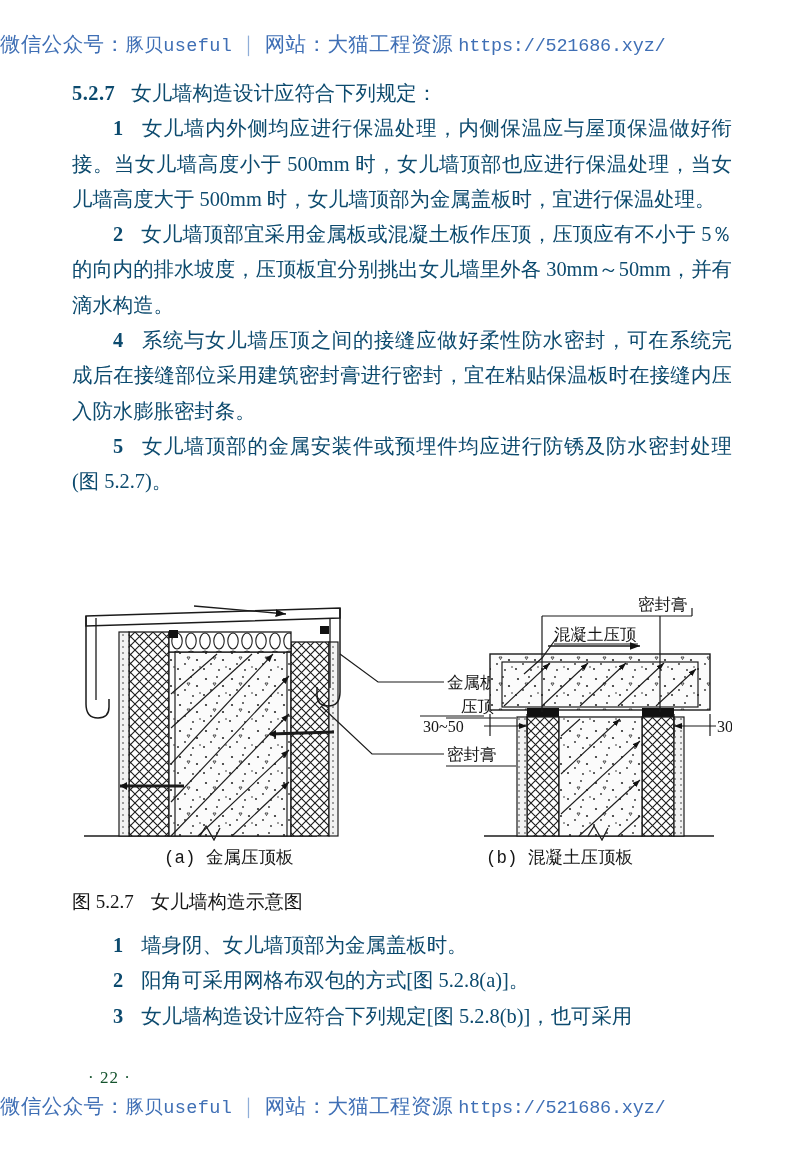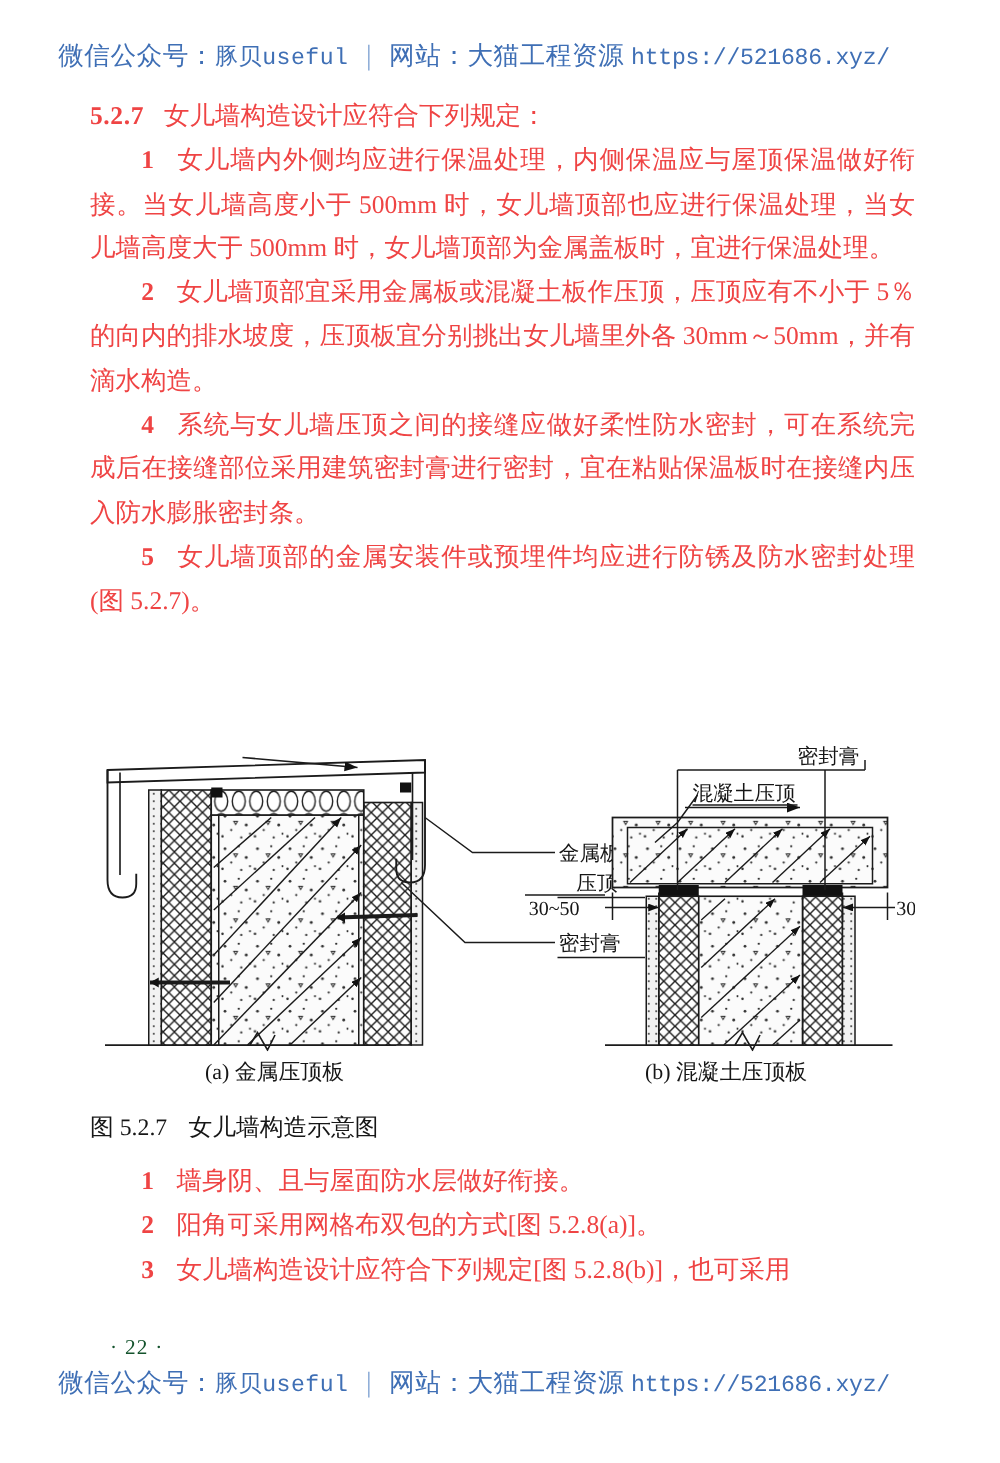--- a/index.html
+++ b/index.html
@@ -14,21 +14,21 @@
     font-family: "Liberation Serif", "DejaVu Serif", serif;
     color: #1a1a1a;
     overflow: hidden;
   }
 
   
   .watermark {
     position: absolute;
     left: 0;
     width: 712px;
-    text-align: right;
+    text-align: left;
     white-space: nowrap;
     color: #3f6fb5;
     font-size: 20.5px;
     letter-spacing: 0.4px;
     font-family: "Liberation Serif", "DejaVu Serif", serif;
   }
   .watermark-header { top: 30px; }
   .watermark-footer { top: 1092px; }
   .wm-sep {
     color: #90aed8;
@@ -50,21 +50,21 @@
     left: 72px;
     top: 76px;
     width: 660px;
   }
   .para {
     font-size: 20.4px;
     line-height: 35.3px;
     text-align: justify;
     text-justify: inter-ideograph;
     margin: 0;
-    color: #ef4444;
+    color: #0c4a6e;
     font-family: "Liberation Serif", "DejaVu Serif", serif;
   }
   .clause-head {
     font-weight: bold;
     letter-spacing: 0.5px;
     margin-right: 16px;
     font-family: "Liberation Serif", "DejaVu Serif", serif;
   }
   .item-num {
     font-weight: bold;
@@ -83,28 +83,29 @@
   .figure-canvas {
     position: relative;
     width: 660px;
     height: 245px;
   }
   .figure-canvas svg { display: block; }
   .subcaptions {
     position: relative;
     height: 30px;
     margin-top: 4px;
+    font-family: Liberation Mono, monospace;
   }
   .subcap {
     position: absolute;
     font-size: 17.5px;
     color: #161616;
   }
   .subcap-a { left: 92px; top: 0; }
-  .subcap-b { left: 444px; top: 0; }
+  .subcap-b { left: 414px; top: 0; }
   .fig-caption {
     font-size: 19px;
     margin-top: 14px;
     color: #161616;
   }
   .fig-caption .gap { display: inline-block; width: 17px; }
 
   
   .page-number {
     position: absolute;
@@ -342,21 +343,21 @@
     <div class="subcap subcap-b">(b) 混凝土压顶板</div>
   </div>
 
   <div class="fig-caption">
     <span class="num">图 5.2.7</span><span class="gap"></span><span>女儿墙构造示意图</span>
   </div>
 </div>
 
 <div class="page-body" style="top: 928px;">
   <p class="para">
-    <span class="item-num num">1</span><span>墙身阴、且与屋面防水层做好衔接。</span>
+    <span class="item-num num">1</span><span>墙身阴、女儿墙顶部为金属盖板时。</span>
   </p>
   <p class="para">
     <span class="item-num num">2</span><span>阳角可采用网格布双包的方式[图 5.2.8(a)]。</span>
   </p>
   <p class="para">
     <span class="item-num num">3</span><span>女儿墙构造设计应符合下列规定[图 5.2.8(b)]，也可采用</span>
   </p>
 </div>
 
 <div class="page-number">· 22 ·</div>

